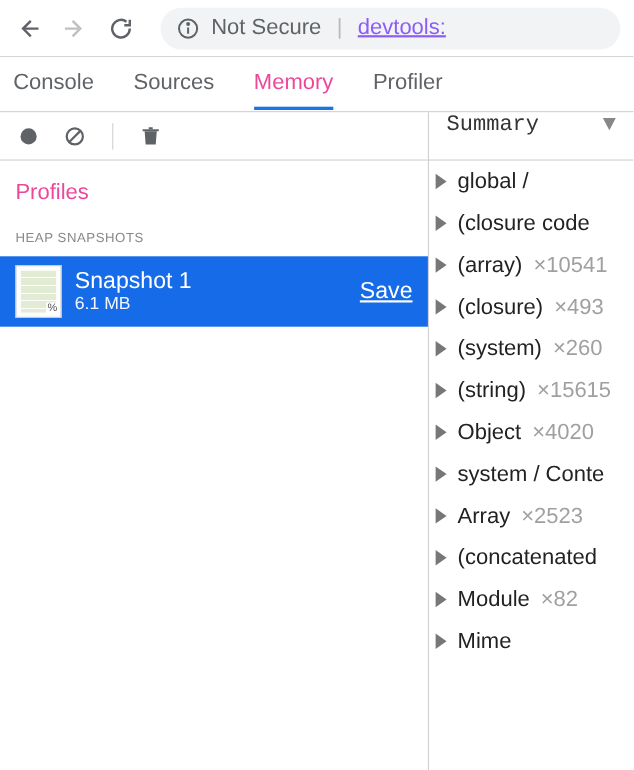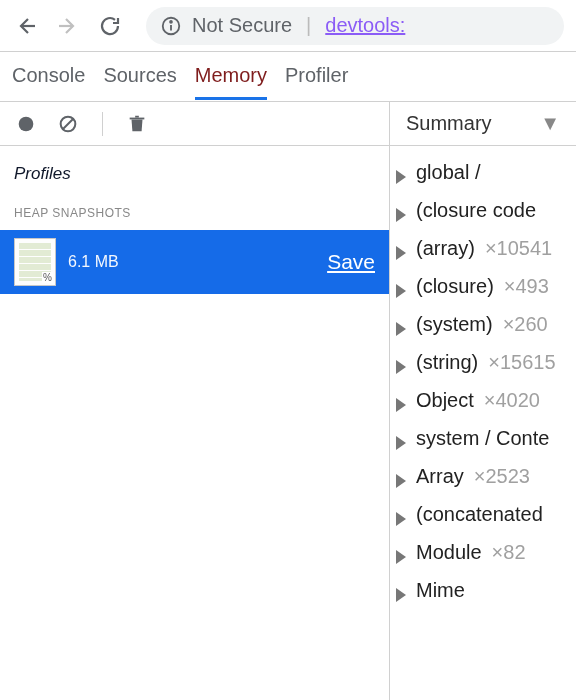--- a/index.html
+++ b/index.html
@@ -10,59 +10,59 @@
   .nav-btn { width: 28px; height: 28px; display: flex; align-items: center; justify-content: center; color: #5f6368; }
   .nav-btn.disabled { color: #c0c0c0; }
   .nav-btn svg { width: 24px; height: 24px; }
   .url-bar { flex: 1; display: flex; align-items: center; background: #f1f3f4; border-radius: 20px; height: 38px; padding: 0 14px; gap: 10px; color: #5f6368; font-size: 20px; margin-left: 8px; }
   .url-bar .info-icon { width: 22px; height: 22px; flex-shrink: 0; }
   .url-bar .sep { color: #bbb; margin: 0 4px; }
   .url-text { color: #5f6368; }
   .url-text.dim { color: #8b5cf6; text-decoration: underline; }
 
   
-  .devtools-tabs { display: flex; align-items: center; height: 50px; border-bottom: 1px solid #d0d0d0; padding: 0 12px; gap: 18px; background: #fff; }
+  .devtools-tabs { display: flex; align-items: center; height: 50px; border-bottom: 1px solid #d0d0d0; padding: 0 12px; gap: 36px; background: #fff; }
   .tab { font-size: 20px; color: #5f6368; padding: 10px 0; border-bottom: 3px solid transparent; }
-  .tab.active { color: #7f1d1d; border-bottom-color: #1a73e8; }
+  .tab.active { color: #ec4899; border-bottom-color: #1a73e8; }
 
   
   .panel { display: flex; height: calc(700px - 52px - 50px); }
   .left-pane { width: 390px; border-right: 1px solid #d0d0d0; display: flex; flex-direction: column; }
   .right-pane { flex: 1; display: flex; flex-direction: column; overflow: hidden; }
 
   
   .toolbar { display: flex; align-items: center; height: 44px; border-bottom: 1px solid #d0d0d0; padding: 0 14px; gap: 18px; }
   .toolbar .sepv { width: 1px; height: 24px; background: #d0d0d0; margin: 0 4px; }
   .toolbar-btn { width: 24px; height: 24px; display: flex; align-items: center; justify-content: center; color: #5f6368; }
   .toolbar-btn svg { width: 22px; height: 22px; }
 
-  .profiles-header { padding: 18px 14px 8px; font-size: 17px; color: #0f172a; font-style: italic; }
+  .profiles-header { padding: 18px 14px 8px; font-size: 20px; color: #ec4899; }
   .section-title { padding: 14px 14px 10px; font-size: 12px; color: #888; letter-spacing: 0.5px; }
 
   .snapshot-item { display: flex; align-items: center; background: #156be8; color: #fff; padding: 8px 14px; gap: 12px; }
   .snapshot-icon { width: 42px; height: 48px; background: #fdfdfd; border: 1px solid #c7c7c7; position: relative; flex-shrink: 0; }
   .snapshot-icon::before { content: ""; position: absolute; inset: 4px; background:
     repeating-linear-gradient(to bottom, #d8e4c3 0 6px, #fff 6px 7px),
     repeating-linear-gradient(to right, #d8e4c3 0 6px, #fff 6px 7px);
     opacity: 0.7;
   }
   .snapshot-icon .pct { position: absolute; right: 2px; bottom: 2px; font-size: 10px; background: #fff; padding: 0 1px; color: #555; }
   .snapshot-text { flex: 1; display: flex; flex-direction: column; }
   .snapshot-title { font-size: 21px; font-weight: 400; }
   .snapshot-size { font-size: 16px; opacity: 0.95; }
   .save-link { font-size: 21px; text-decoration: underline; color: #fff; margin-left: 20px; }
 
   
-  .summary-bar { display: flex; align-items: center; justify-content: space-between; height: 44px; border-bottom: 1px solid #d0d0d0; padding: 0 16px; font-size: 20px; color: #333; }
+  .summary-bar { display: flex; justify-content: space-between; height: 44px; border-bottom: 1px solid #d0d0d0; padding: 0 16px; font-size: 20px; color: #333; font-family: Liberation Mono, monospace; }
   .summary-bar .chev { color: #888; }
 
   .header-row { height: 42px; border-bottom: 1px solid #d0d0d0; display: flex; align-items: center; padding: 0 8px; font-size: 20px; color: #333; }
 
   .tree-list { flex: 1; overflow: hidden; }
-  .tree-row { display: flex; align-items: flex-end; height: 38px; padding: 0 6px; font-size: 20px; gap: 4px; white-space: nowrap; }
+  .tree-row { display: flex; align-items: center; height: 38px; padding: 0 6px; font-size: 20px; gap: 4px; white-space: nowrap; }
   .tri { width: 0; height: 0; border-top: 7px solid transparent; border-bottom: 7px solid transparent; border-left: 10px solid #777; flex-shrink: 0; margin-right: 6px; }
   .ctor { color: #222; }
   .count { color: #a0a0a0; margin-left: 6px; }
 </style>
 </head>
 <body>
 
 <div class="browser-bar">
   <div class="nav-btn">
     <svg viewBox="0 0 24 24" fill="none" stroke="#5f6368" stroke-width="2.2">
@@ -125,20 +125,21 @@
           </svg>
       </div>
     </div>
     <div class="profiles-header">Profiles</div>
     <div class="section-title">HEAP SNAPSHOTS</div>
     <div class="snapshot-item">
       <div class="snapshot-icon">
           <span class="pct">%</span>
         </div>
       <div class="snapshot-text">
+        <span class="snapshot-title">Snapshot 1</span>
         <span class="snapshot-size">6.1 MB</span>
       </div>
       <span class="save-link">Save</span>
     </div>
   </div>
 
   <div class="right-pane">
     <div class="summary-bar">
       <span>Summary</span>
       <span class="chev">▼</span>

